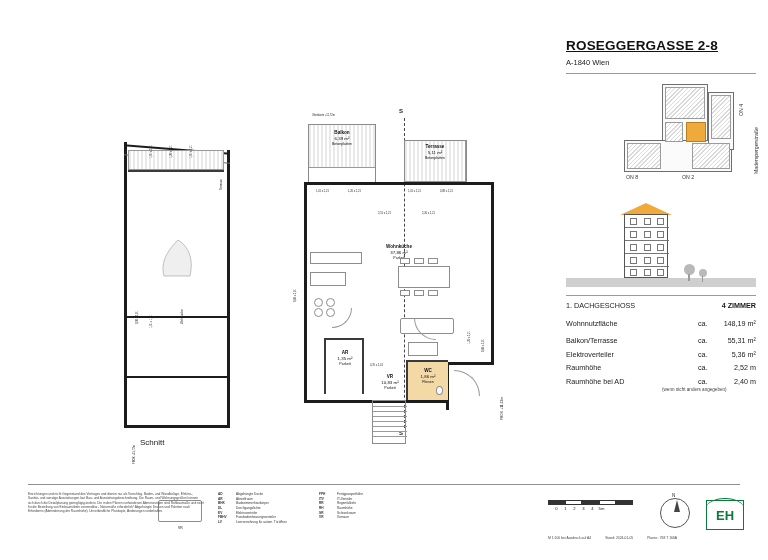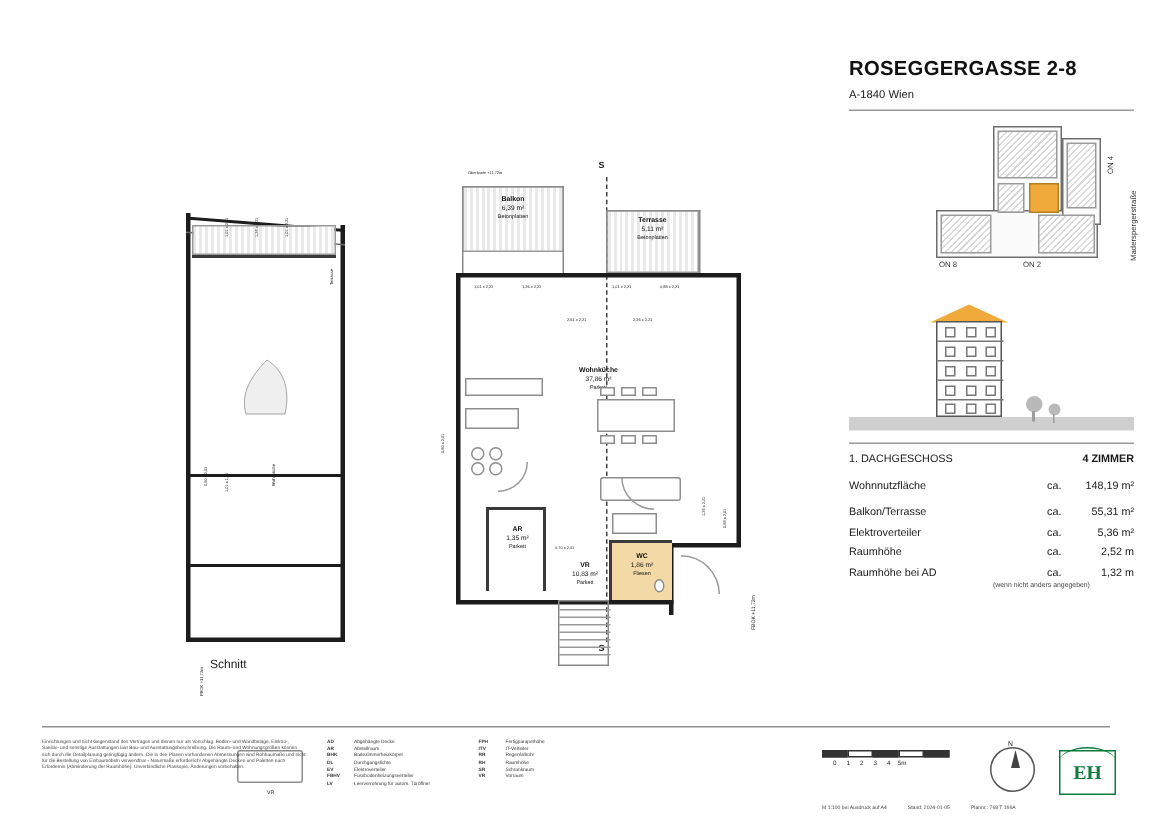--- a/index.html
+++ b/index.html
@@ -12,21 +12,21 @@
     position:relative;
     overflow:hidden;
   }
   .page { position:absolute; inset:0; }
 
   
   .abs { position:absolute; }
 
   
   .right-panel { position:absolute; left:566px; top:38px; width:190px; }
-  .proj-title { font-size:13.5px; font-weight:bold; letter-spacing:.2px; color:#111; }
+  .proj-title { font-size:13.5px; font-weight:bold; letter-spacing:.2px; color:#111;text-decoration:underline; }
   .proj-sub { font-size:7.5px; margin-top:5px; color:#222; }
   .rule { border-top:1px solid #9a9a9a; margin-top:6px; }
 
   
   .keyplan { position:relative; width:190px; height:118px; margin-top:8px; }
   .kp-shape { position:absolute; border:0.8px solid #6e6e6e; background:#fbfbfb; }
   .kp-hatch {
     position:absolute;
     background:repeating-linear-gradient(135deg,#d9d9d9 0 1px,#ffffff 1px 3px);
     border:0.6px solid #9b9b9b;
@@ -79,21 +79,21 @@
   .sb-nums { display:flex; font-size:4.2px; margin-top:1px; }
   .sb-nums span { width:17px; margin-left:-8px; text-align:center; }
 
   
   .compass { position:absolute; left:706px; top:494px; width:30px; height:30px; }
   .compass .ring { position:absolute; inset:0; border:0.7px solid #555; border-radius:50%; }
   .compass .needle { position:absolute; left:14px; top:2px; width:0; height:0; border-left:3px solid transparent; border-right:3px solid transparent; border-bottom:12px solid #444; }
   .compass .n { position:absolute; left:12px; top:-5px; font-size:4.5px; }
 
   
-  .eh { position:absolute; left:706px; top:500px; width:38px; height:30px; border:1.4px solid #0b7a3b; display:flex; align-items:center; justify-content:center; font-size:13px; font-weight:bold; color:#0b7a3b; font-family:Liberation Serif, serif; }
+  .eh { position:absolute; left:706px; top:500px; width:38px; height:30px; border:1.4px solid #0b7a3b; display:flex; align-items:center; justify-content:center; font-size:13px; font-weight:bold; color:#0b7a3b; font-family:Liberation Sans, sans-serif; }
   .eh-arc { position:absolute; left:706px; top:498px; width:38px; height:10px; border-top:1.4px solid #0b7a3b; border-radius:50%/100% 100% 0 0; }
 
   .stamp { position:absolute; left:548px; top:536px; font-size:3.4px; color:#444; display:flex; gap:14px; }
 
   
   .wall { position:absolute; background:#1c1c1c; }
   .wall-l { position:absolute; background:#3a3a3a; }
   .thin { position:absolute; background:#8a8a8a; }
   .rlabel { position:absolute; text-align:center; font-size:4.4px; line-height:1.25; color:#111; }
   .rlabel b { font-weight:bold; font-size:4.6px; }
@@ -188,21 +188,21 @@
         <span class="val">5,36 m²</span>
       </div>
       <div class="area-row">
         <span class="lbl">Raumhöhe</span>
         <span class="ca">ca.</span>
         <span class="val">2,52 m</span>
       </div>
       <div class="area-row">
         <span class="lbl">Raumhöhe bei AD</span>
         <span class="ca">ca.</span>
-        <span class="val">1,32 m</span>
+        <span class="val">2,40 m</span>
       </div>
       <div class="note">(wenn nicht anders angegeben)</div>
     </div>
   </div>
 
   <div class="abs" style="left:124px; top:128px; width:106px; height:300px;">
 
     <div class="wall" style="left:0; top:14px; width:3px; height:286px;"></div>
     <div class="wall" style="left:103px; top:22px; width:3px; height:278px;"></div>
     <div class="wall" style="left:0; top:297px; width:106px; height:3px;"></div>

